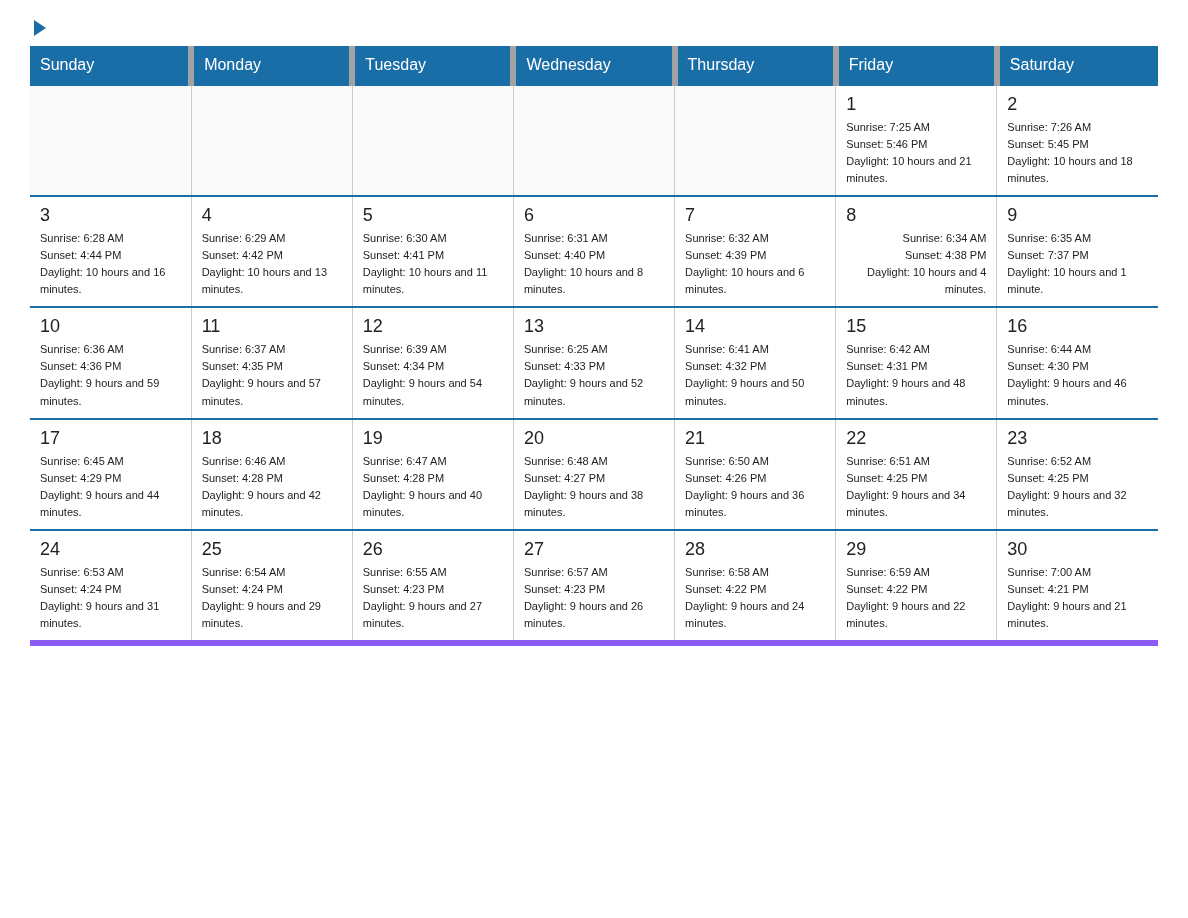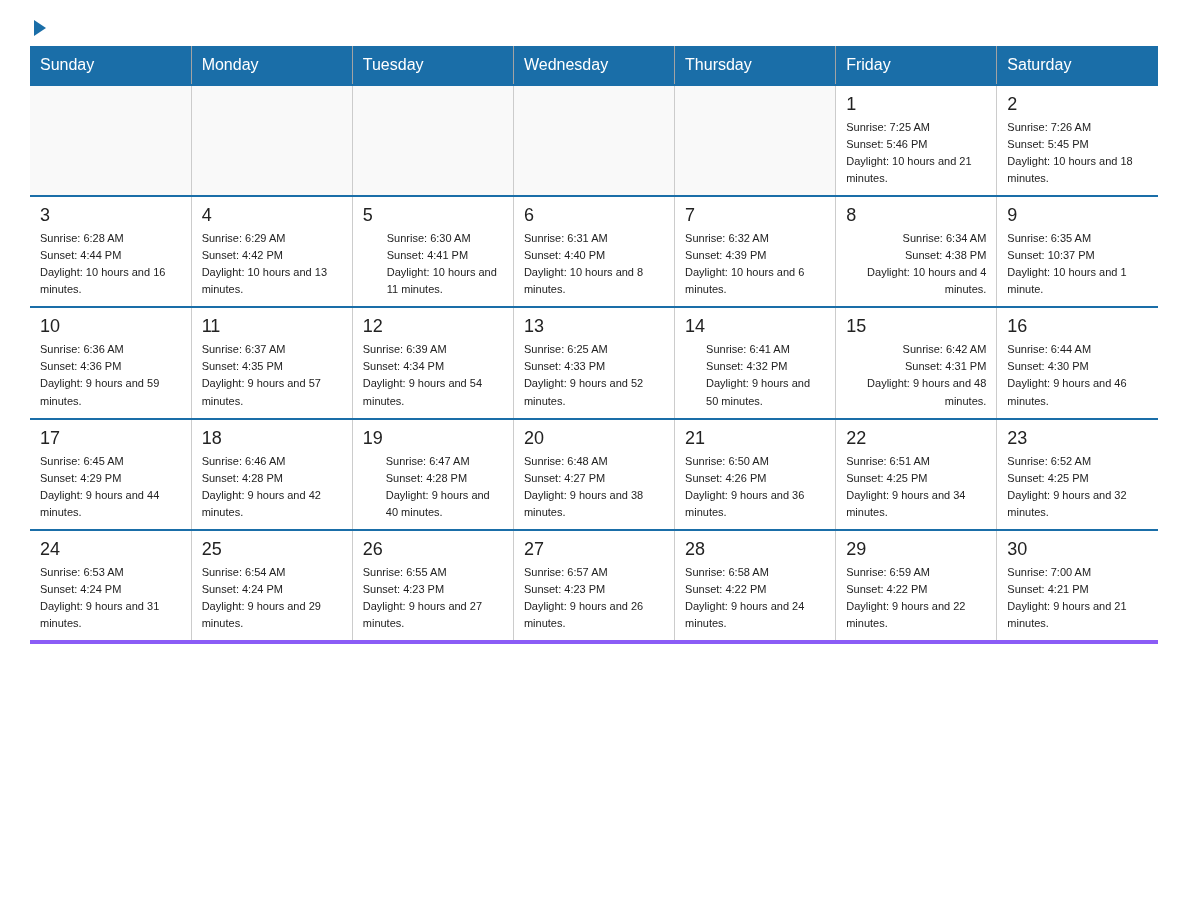--- a/index.html
+++ b/index.html
@@ -41,39 +41,39 @@
       border-collapse: collapse;
       margin-top: 10px;
     }
     .calendar-table th {
       background: #1a6ea8;
       color: #fff;
       text-align: left;
       padding: 10px 10px;
       font-size: 16px;
       font-weight: normal;
-      border-right: 1px solid #a3a3a3;
+      border-right: 6px solid #a3a3a3;
     }
     .calendar-table th:last-child {
       border-right: none;
     }
     .calendar-table td {
       vertical-align: top;
       border-top: 2px solid #1a6ea8;
       border-right: 1px solid #ccc;
       padding: 8px 10px;
       font-size: 13px;
       width: 14.28%;
       min-height: 110px;
     }
     .calendar-table td:last-child {
       border-right: none;
     }
     .calendar-table tr:last-child td {
-      border-bottom: 4px solid #8b5cf6;
+      border-bottom: 6px solid #8b5cf6;
     }
     .day-num {
       font-size: 18px;
       font-weight: normal;
       margin-bottom: 4px;
       display: block;
     }
     .day-info {
       font-size: 11px;
       line-height: 1.55;
@@ -167,21 +167,21 @@
 Daylight: 10 hours and 16 minutes.</div>
         </td>
         <td>
           <span class="day-num">4</span>
           <div class="day-info" style="white-space: pre-line;">Sunrise: 6:29 AM
 Sunset: 4:42 PM
 Daylight: 10 hours and 13 minutes.</div>
         </td>
         <td>
           <span class="day-num">5</span>
-          <div class="day-info" style="white-space: pre-line; margin-left: 24px;">Sunrise: 6:30 AM
+          <div class="day-info" style="white-space: pre-line;">Sunrise: 6:30 AM
 Sunset: 4:41 PM
 Daylight: 10 hours and 11 minutes.</div>
         </td>
         <td>
           <span class="day-num">6</span>
           <div class="day-info" style="white-space: pre-line;">Sunrise: 6:31 AM
 Sunset: 4:40 PM
 Daylight: 10 hours and 8 minutes.</div>
         </td>
         <td>
@@ -192,21 +192,21 @@
         </td>
         <td>
           <span class="day-num">8</span>
           <div class="day-info" style="white-space: pre-line; text-align: right;">Sunrise: 6:34 AM
 Sunset: 4:38 PM
 Daylight: 10 hours and 4 minutes.</div>
         </td>
         <td>
           <span class="day-num">9</span>
           <div class="day-info" style="white-space: pre-line;">Sunrise: 6:35 AM
-Sunset: 10:37 PM
+Sunset: 7:37 PM
 Daylight: 10 hours and 1 minute.</div>
         </td>
       </tr>
       <tr>
         <td>
           <span class="day-num">10</span>
           <div class="day-info" style="white-space: pre-line;">Sunrise: 6:36 AM
 Sunset: 4:36 PM
 Daylight: 9 hours and 59 minutes.</div>
         </td>
@@ -223,27 +223,27 @@
 Daylight: 9 hours and 54 minutes.</div>
         </td>
         <td>
           <span class="day-num">13</span>
           <div class="day-info" style="white-space: pre-line;">Sunrise: 6:25 AM
 Sunset: 4:33 PM
 Daylight: 9 hours and 52 minutes.</div>
         </td>
         <td>
           <span class="day-num">14</span>
-          <div class="day-info" style="white-space: pre-line; margin-left: 21px;">Sunrise: 6:41 AM
+          <div class="day-info" style="white-space: pre-line;">Sunrise: 6:41 AM
 Sunset: 4:32 PM
 Daylight: 9 hours and 50 minutes.</div>
         </td>
         <td>
           <span class="day-num">15</span>
-          <div class="day-info" style="white-space: pre-line; text-align: right;">Sunrise: 6:42 AM
+          <div class="day-info" style="white-space: pre-line;">Sunrise: 6:42 AM
 Sunset: 4:31 PM
 Daylight: 9 hours and 48 minutes.</div>
         </td>
         <td>
           <span class="day-num">16</span>
           <div class="day-info" style="white-space: pre-line;">Sunrise: 6:44 AM
 Sunset: 4:30 PM
 Daylight: 9 hours and 46 minutes.</div>
         </td>
       </tr>
@@ -255,21 +255,21 @@
 Daylight: 9 hours and 44 minutes.</div>
         </td>
         <td>
           <span class="day-num">18</span>
           <div class="day-info" style="white-space: pre-line;">Sunrise: 6:46 AM
 Sunset: 4:28 PM
 Daylight: 9 hours and 42 minutes.</div>
         </td>
         <td>
           <span class="day-num">19</span>
-          <div class="day-info" style="white-space: pre-line; margin-left: 23px;">Sunrise: 6:47 AM
+          <div class="day-info" style="white-space: pre-line;">Sunrise: 6:47 AM
 Sunset: 4:28 PM
 Daylight: 9 hours and 40 minutes.</div>
         </td>
         <td>
           <span class="day-num">20</span>
           <div class="day-info" style="white-space: pre-line;">Sunrise: 6:48 AM
 Sunset: 4:27 PM
 Daylight: 9 hours and 38 minutes.</div>
         </td>
         <td>

